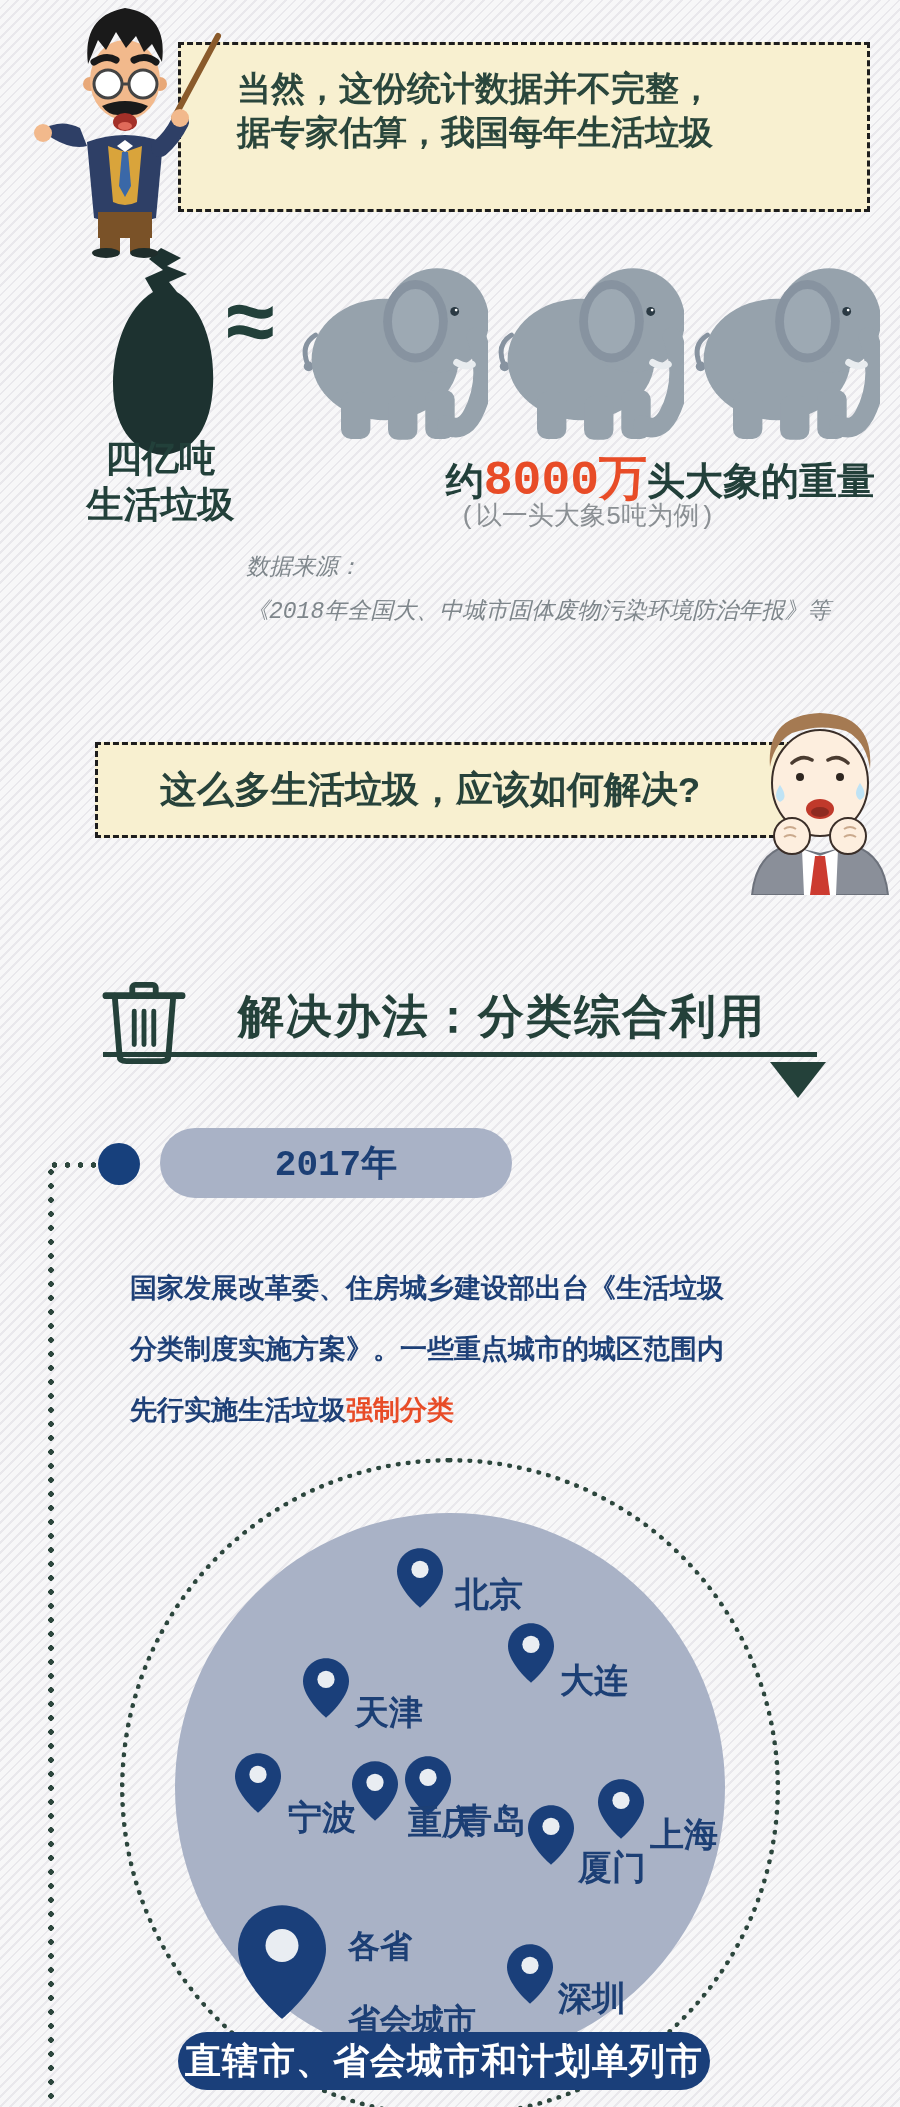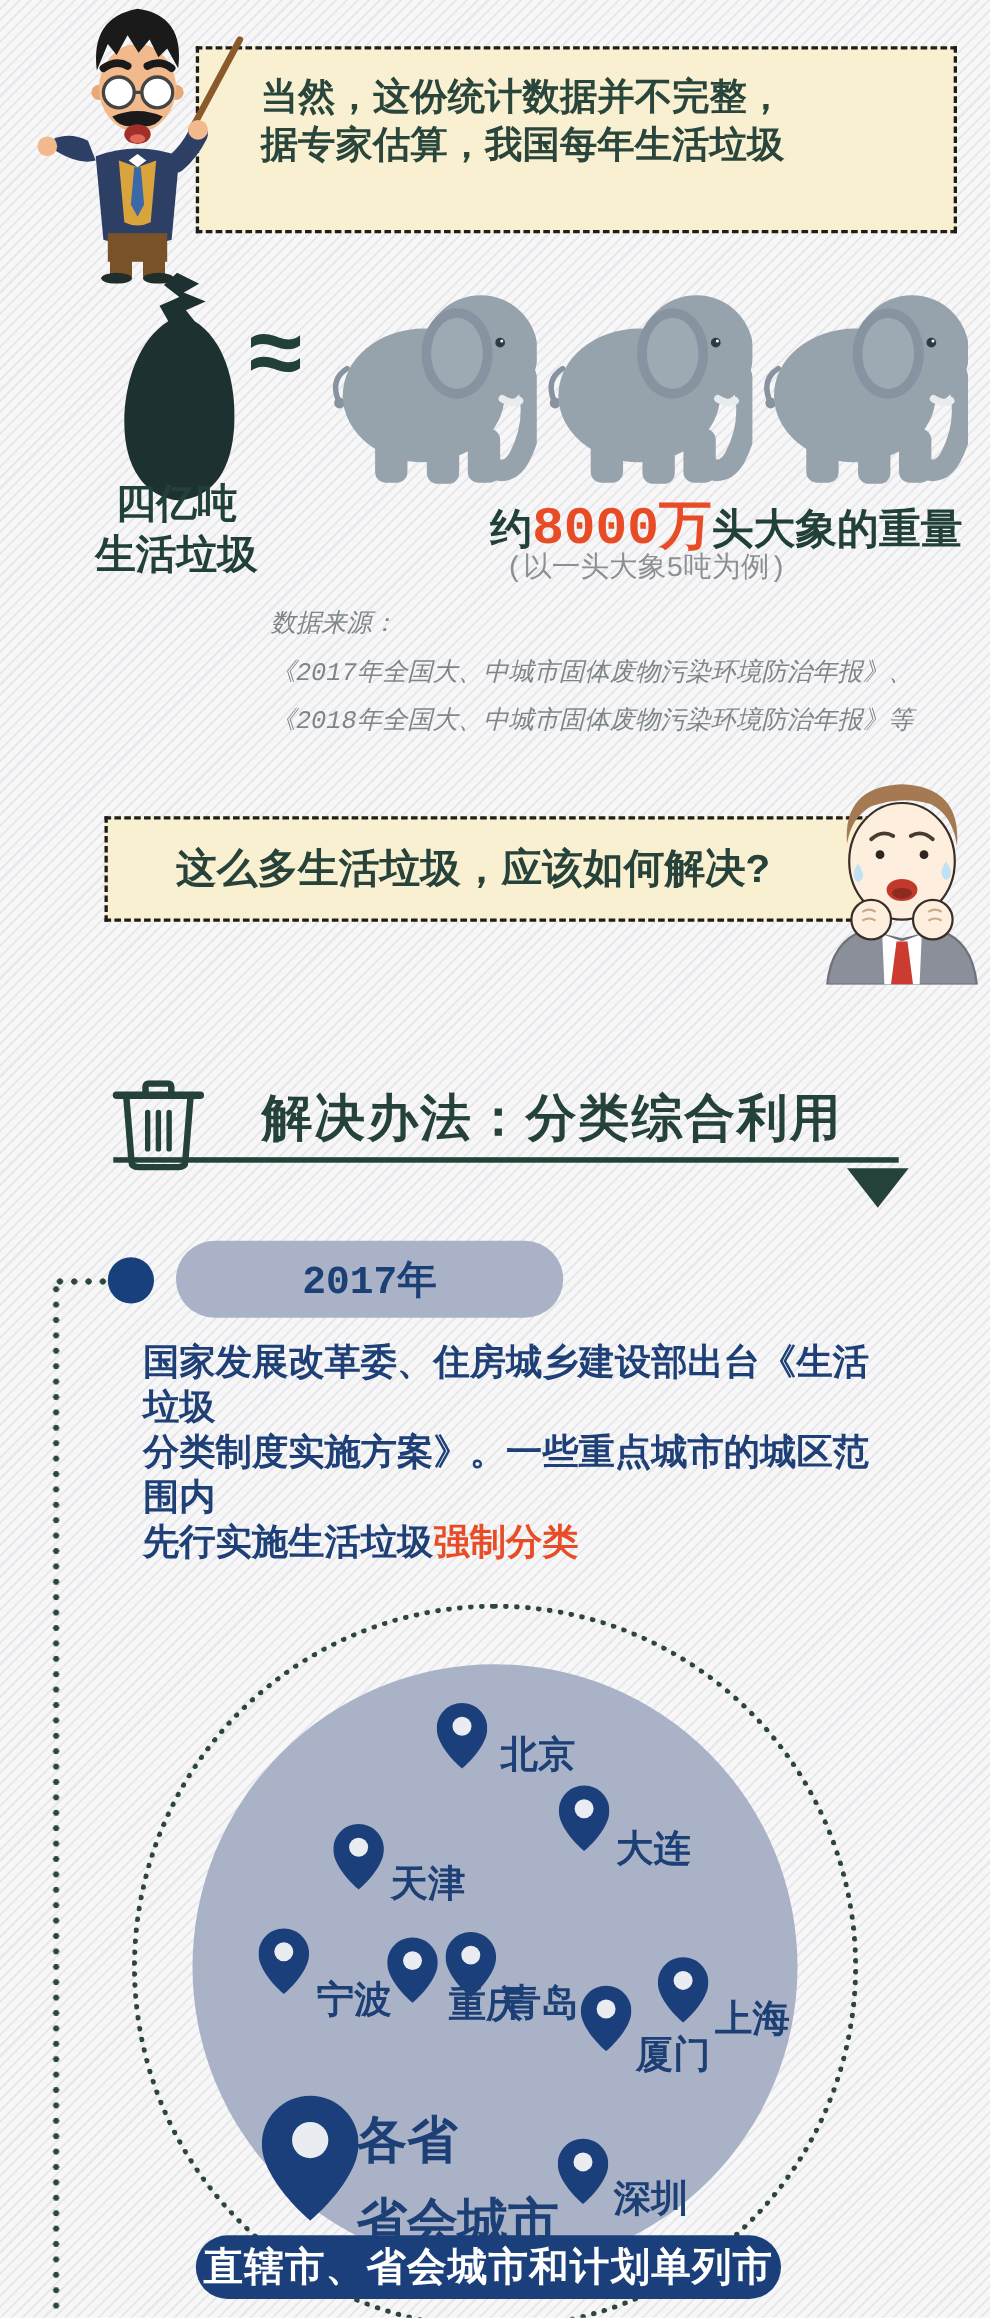--- a/index.html
+++ b/index.html
@@ -43,38 +43,38 @@
   .header-arrow{left:770px;top:1062px;width:0;height:0;border-left:28px solid transparent;border-right:28px solid transparent;border-top:36px solid #24413a;}
   
   .dot-line-h{left:48px;top:1161px;width:58px;height:8px;
     background-image:radial-gradient(circle,#2c463d 2.6px,transparent 3px);background-size:13px 8px;background-position:0 0;}
   .dot-line-v{left:47px;top:1165px;width:8px;height:942px;
     background-image:radial-gradient(circle,#2c463d 2.6px,transparent 3px);background-size:8px 14px;background-position:0 0;}
   .timeline-dot{left:98px;top:1143px;width:42px;height:42px;border-radius:50%;background:#17407c;}
   .year-pill{left:160px;top:1128px;width:352px;height:70px;border-radius:35px;background:#a9b2c6;
     display:flex;align-items:center;justify-content:center;font-size:36px;font-weight:600;color:#1c3f75;}
   
-  .policy{left:130px;top:1220px;width:690px;font-size:33px;font-weight:600;color:#1e4077;line-height:41px;}
+  .policy{left:130px;top:1260px;width:690px;font-size:27px;font-weight:600;color:#1e4077;line-height:61px;}
   .policy .hl-orange{font-weight:bold;}
   
   .dot-circle{left:120px;top:1458px;width:660px;height:660px;border-radius:50%;border:5px dotted #2c463d;box-sizing:border-box;}
   .solid-circle{left:175px;top:1513px;width:550px;height:550px;border-radius:50%;background:#a9b2c6;}
   .pin{width:46px;height:62px;}
   .pin-label{font-size:34px;font-weight:600;color:#1c3f75;white-space:nowrap;}
   .p-beijing{left:397px;top:1547px;} .l-beijing{left:455px;top:1572px;}
   .p-dalian{left:508px;top:1622px;}  .l-dalian{left:560px;top:1658px;}
   .p-tianjin{left:303px;top:1657px;} .l-tianjin{left:355px;top:1690px;}
   .p-ningbo{left:235px;top:1752px;}  .l-ningbo{left:288px;top:1795px;}
   .p-qingdao{left:405px;top:1755px;} .l-qingdao{left:458px;top:1798px;}
   .p-shanghai{left:598px;top:1778px;}.l-shanghai{left:650px;top:1812px;}
   .p-chongqing{left:352px;top:1760px;}.l-chongqing{left:408px;top:1800px;}
   .p-xiamen{left:528px;top:1804px;}  .l-xiamen{left:578px;top:1845px;}
   .p-shenzhen{left:507px;top:1943px;}.l-shenzhen{left:558px;top:1976px;}
   .pin-big{left:238px;top:1898px;width:88px;height:128px;}
-  .capitals-label{left:324px;top:1912px;font-size:46px;font-weight:bold;color:#1c3f75;line-height:74px;white-space:nowrap;}
+  .capitals-label{left:348px;top:1912px;font-size:32px;font-weight:bold;color:#1c3f75;line-height:74px;white-space:nowrap;}
   .footer-badge{left:178px;top:2032px;width:532px;height:58px;border-radius:29px;background:#1a3f7a;z-index:3;
     display:flex;align-items:center;justify-content:center;font-size:36px;font-weight:bold;color:#ffffff;letter-spacing:1px;}
 </style>
 </head>
 <body>
 
 <div class="page">
 
   <svg class="abs teacher" width="190" height="258" viewBox="0 0 190 258">
     <line x1="142" y1="118" x2="186" y2="36" stroke="#8a5a2b" stroke-width="6" stroke-linecap="round"></line>
@@ -169,21 +169,20 @@
     <div>生活垃圾</div>
   </div>
 
   <div class="abs weight-line">
     <span>约</span><span class="hl-orange big">8000万</span><span>头大象的重量</span>
   </div>
   <div class="abs weight-note">(以一头大象5吨为例)</div>
 
   <div class="abs source">
     <div>数据来源：</div>
-    <div>《2017年全国大、中城市固体废物污染环境防治年报》、</div>
     <div>《2018年全国大、中城市固体废物污染环境防治年报》等</div>
   </div>
 
   <div class="abs q-bubble">
     <span>这么多生活垃圾，应该如何解决?</span>
   </div>
 
   <svg class="abs worried-man" width="160" height="192" viewBox="0 0 160 192">
     <path d="M12 192 Q16 152 46 143 L80 151 L114 143 Q144 152 148 192 Z" fill="#8a8f99" stroke="#6d727c" stroke-width="2"></path>
     <path d="M62 146 L80 153 L98 146 L96 192 L64 192 Z" fill="#ffffff"></path>

